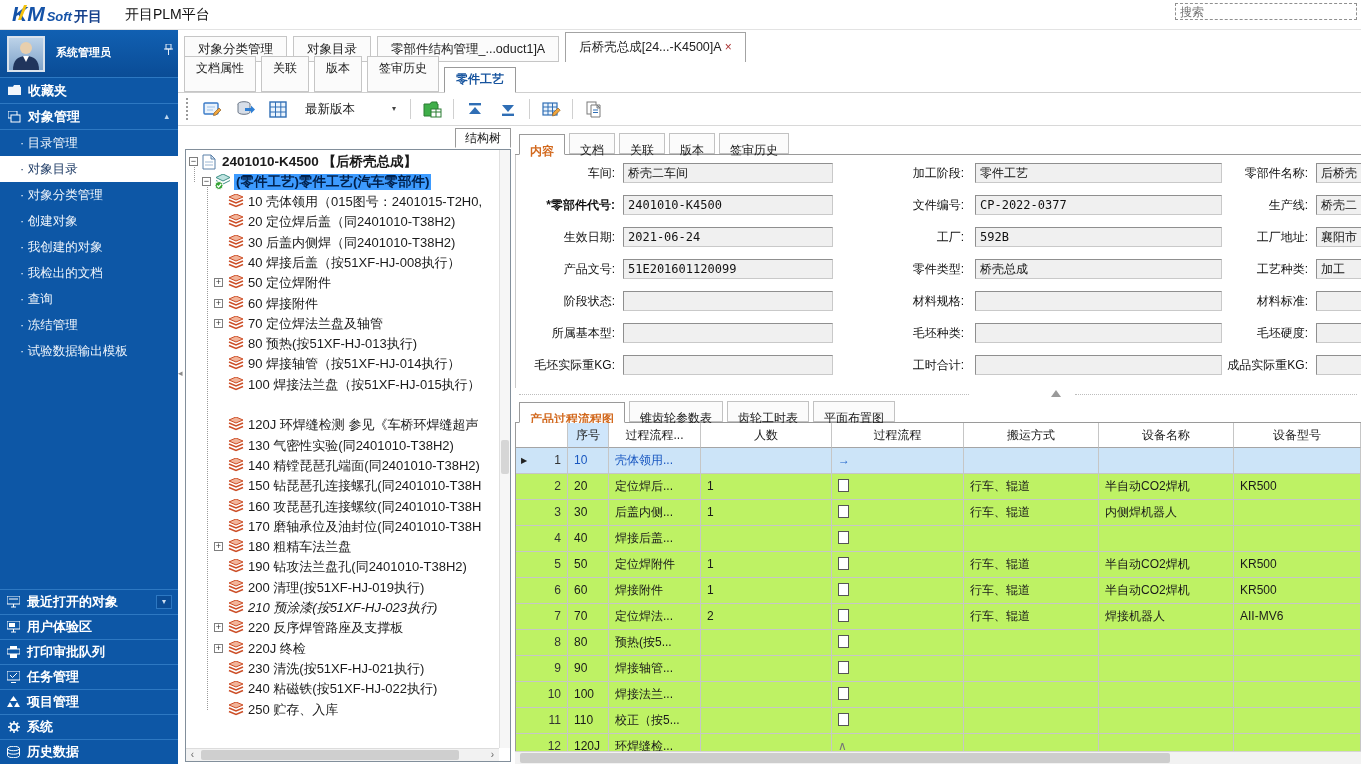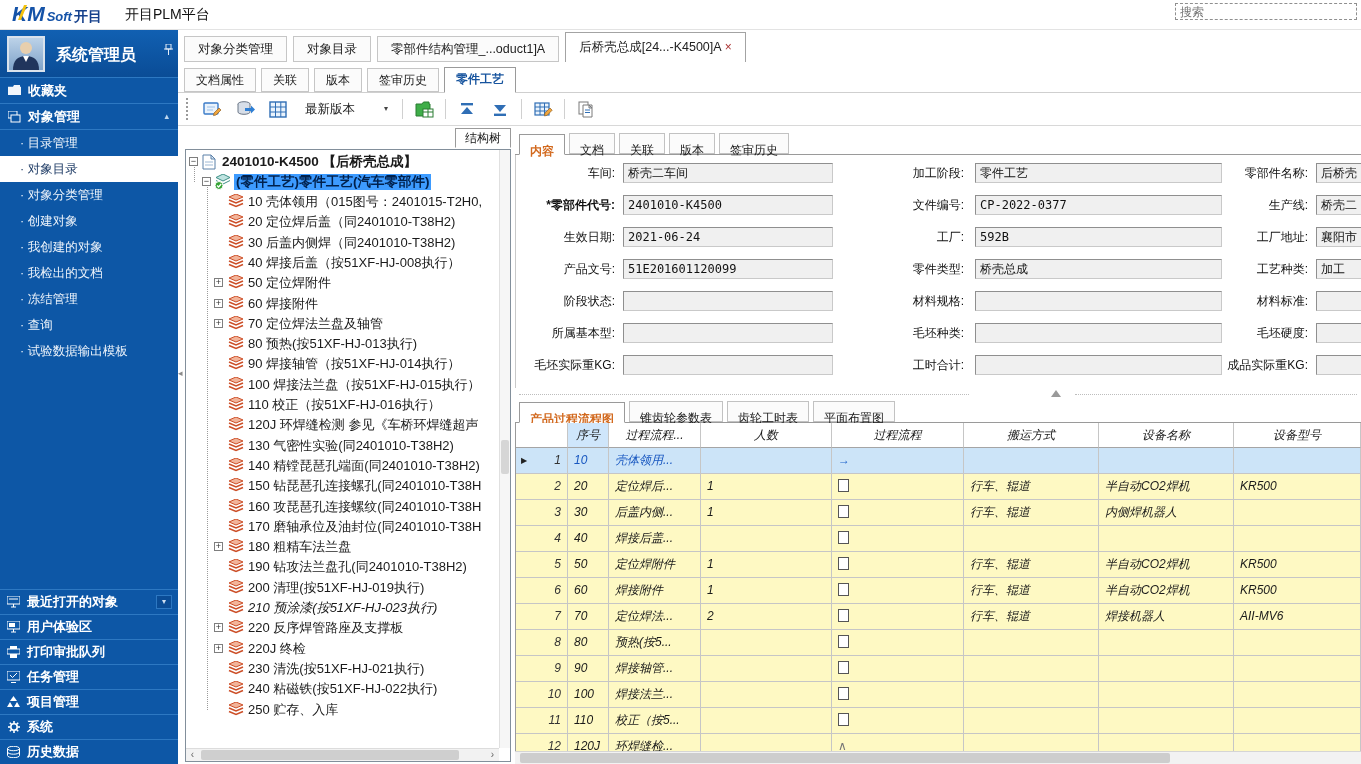--- a/index.html
+++ b/index.html
@@ -14,21 +14,21 @@
   .logo-slash { position:absolute; left:9px; top:3px; width:3px; height:15px; background:#f4c20d; transform:skewX(-22deg); }
   .logo-soft { font-style:italic; font-weight:bold; font-size:13px; color:#1553a8; margin-left:2px; }
   .logo-cn { font-weight:bold; font-size:14px; color:#16418c; margin-left:2px; }
   .app-title { position:absolute; left:125px; top:6px; font-size:14px; color:#111; }
   #global-search { position:absolute; right:4px; top:3px; width:182px; height:17px; border:1px dashed #8f8f8f; background:#fff; font-size:12px; padding:0 4px; color:#222; outline:none; }
 
   
   #sidebar { position:absolute; left:0; top:30px; width:178px; height:734px; background:#0d57a6; display:flex; flex-direction:column; }
   .user-band { position:relative; height:48px; background:linear-gradient(#1160b2,#0a4c96); border-bottom:1px solid #2d78c2; flex:0 0 auto; }
   .avatar { position:absolute; left:7px; top:6px; width:38px; height:36px; border:2px solid #d9e2ec; background:linear-gradient(#bcd2e8,#7fa3c9); }
-  .user-name { position:absolute; left:56px; top:15px; color:#fff; font-weight:bold; font-size:16px; }
+  .user-name { position:absolute; left:56px; top:15px; color:#fff; font-weight:bold; font-size:11px; }
   .pin { position:absolute; right:5px; top:14px; color:#cfe0f2; font-size:10px; }
   .nav-sec { height:26px; line-height:25px; color:#fff; font-weight:bold; font-size:13px;
     padding-left:8px; border-bottom:1px solid #2d78c2; display:flex; align-items:center; gap:7px; cursor:pointer; flex:0 0 auto; position:relative; }
   .nav-sec .sec-arrow { position:absolute; right:9px; color:#bcd6ef; font-size:9px; }
   .nav-item { height:26px; line-height:26px; color:#eef4fb; font-size:12.5px; padding-left:20px; cursor:pointer; flex:0 0 auto; white-space:nowrap; }
   .nav-item::before { content:"· "; }
   .nav-item.sel { background:#fff; color:#15335f; }
   .side-fill { flex:1 1 auto; }
   .nav-bottom { height:25px; line-height:24px; color:#fff; font-weight:bold; font-size:13px; padding-left:7px;
     border-top:1px solid #2d78c2; display:flex; align-items:center; gap:7px; cursor:pointer; flex:0 0 auto; position:relative; }
@@ -37,28 +37,28 @@
 
   
   #main { position:absolute; left:178px; top:30px; width:1183px; height:734px; background:#fff; }
 
   .doc-tabs { position:absolute; left:0; top:0; width:100%; height:32px; display:flex; align-items:flex-end; padding-left:6px; gap:6px; }
   .doc-tab { height:26px; line-height:24px; padding:0 13px; background:#fbfbfb; border:1px solid #c6c6c6; font-size:12.5px; color:#222; cursor:pointer; white-space:nowrap; }
   .doc-tab.active { height:30px; line-height:28px; background:#fff; border:1px solid #a3a3a3; border-bottom:none; font-size:12.5px; }
   .doc-close { color:#a33; margin-left:3px; font-size:12px; }
 
   .sub-tabs { position:absolute; left:0; top:32px; width:100%; height:31px; border-bottom:1px solid #cfcfcf; display:flex; align-items:flex-end; padding-left:6px; gap:5px; }
-  .sub-tab { height:24px; line-height:22px; padding:0 11px; background:#fbfbfb; border:1px solid #c6c6c6; color:#222; cursor:pointer; margin-bottom:0; }
+  .sub-tab { height:36px; line-height:22px; padding:0 11px; background:#fbfbfb; border:1px solid #c6c6c6; color:#222; cursor:pointer; margin-bottom:0; }
   .sub-tab.active { background:#fff; border:1px solid #9a9a9a; border-bottom:1px solid #fff; margin-bottom:-1px; height:26px; color:#17549e; font-weight:bold; }
 
   .toolbar { position:absolute; left:0; top:63px; width:100%; height:33px; border-bottom:1px solid #d8d8d8; display:flex; align-items:center; padding-left:8px; gap:9px; }
   .tb-grip { width:3px; height:22px; border-left:2px dotted #9a9a9a; margin-right:2px; }
   .tb-btn { width:24px; height:24px; display:flex; align-items:center; justify-content:center; cursor:pointer; border:1px solid transparent; }
   .tb-sep { width:1px; height:20px; background:#d0d0d0; }
-  .ver-box { display:flex; align-items:center; gap:2px; }
+  .ver-box { display:flex; align-items:center; gap:10px; }
   .ver-label { font-size:12.5px; color:#222; padding:0 6px; min-width:78px; }
   .ver-dd { width:14px; height:18px; font-size:8px; color:#444; text-align:center; line-height:18px; cursor:pointer; }
 
   #content { position:absolute; left:0; top:96px; width:100%; height:638px; }
   .collapse-left { position:absolute; left:0px; top:242px; color:#8a8a8a; font-size:9px; cursor:pointer; }
 
   
   #tree-panel { position:absolute; left:7px; top:2px; width:326px; height:636px; }
   .panel-tabs { height:21px; display:flex; align-items:flex-end; gap:2px;flex-direction:column; }
   .panel-tab { height:20px; line-height:19px; padding:0 9px; background:#f0abfc; border:1px solid #c2c2c2; cursor:pointer; }
@@ -92,21 +92,21 @@
   .fval { position:absolute; top:6px; height:20px; line-height:18px; background:#f0f0f0; border:1px solid #8f8f8f; border-bottom-color:#c9c9c9; border-right-color:#c9c9c9; padding:0 4px; font-family:"DejaVu Sans Mono","Liberation Sans",sans-serif; font-size:12px; color:#111; overflow:hidden; white-space:nowrap; }
   .fv1 { left:107px; width:210px; } .fv2 { left:459px; width:247px; } .fv3 { left:800px; width:246px; }
 
   .h-splitter { position:absolute; left:0; top:262px; width:100%; height:12px; }
   .h-splitter .dots { position:absolute; top:6px; border-top:1px dotted #bdbdbd; height:0; }
   .h-splitter .tri { position:absolute; left:536px; top:2px; width:0; height:0; border-left:5px solid transparent; border-right:5px solid transparent; border-bottom:7px solid #9a9a9a; cursor:pointer; }
 
   .bottom-tabs { position:absolute; left:0; top:274px; width:100%; height:23px; border-bottom:1px solid #9a9a9a; display:flex; align-items:flex-end; padding-left:4px; gap:4px; }
 
   
-  #ptable { position:absolute; left:0; top:297px; width:100%; height:328px; border-left:1px solid #9a9a9a; overflow:hidden; background:#fef9c3;font-style:italic; }
+  #ptable { position:absolute; left:0; top:297px; width:100%; height:328px; border-left:1px solid #9a9a9a; overflow:hidden; background:#bef264; }
   .prow { display:grid; grid-template-columns:16px 36px 41px 92px 131px 132px 135px 135px auto; height:26px; }
   .prow.head { grid-template-columns:52px 41px 92px 131px 132px 135px 135px auto; height:25px; }
   .pcell { border-right:1px solid #c6c6c6; border-bottom:1px solid #c6c6c6; padding:0 6px; line-height:25px; overflow:hidden; white-space:nowrap; }
   .head .pcell { text-align:center; border-bottom:1px solid #a5a5a5; background:#fff; }
   .head .pcell.sorted { background:#cfe6fb; }
   .pcell.marker { padding:0; text-align:center; font-size:8px; color:#222; line-height:26px; border-right:none; }
   .pcell.rn { text-align:right; color:#333; border-right:1px solid #c6c6c6; }
   .prow.sel .pcell { background:#cce4f8; }
   .prow.sel .blue { color:#1857c0; }
   .cbx { display:inline-block; width:11px; height:13px; border:1px solid #555; background:#fff; vertical-align:middle; margin-top:-3px; }
@@ -169,22 +169,22 @@
       <span class="sec-arrow">▴</span>
     </div>
 
     <div id="sidebar-sub">
         <div class="nav-item">目录管理</div>
         <div class="nav-item sel">对象目录</div>
         <div class="nav-item">对象分类管理</div>
         <div class="nav-item">创建对象</div>
         <div class="nav-item">我创建的对象</div>
         <div class="nav-item">我检出的文档</div>
+        <div class="nav-item">查询</div>
         <div class="nav-item">冻结管理</div>
-        <div class="nav-item">查询</div>
         <div class="nav-item">试验数据输出模板</div>
       </div>
     <div class="side-fill"></div>
     <div id="sidebar-bottom">
         <div class="nav-bottom">
           <span class="wicon">
             <svg width="13" height="12" viewBox="0 0 13 12">
               <rect x="0" y="0" width="13" height="8" fill="none" stroke="#fff"></rect>
               <line x1="2" y1="3" x2="11" y2="3" stroke="#fff"></line>
               <line x1="4" y1="11" x2="9" y2="11" stroke="#fff"></line>
@@ -488,30 +488,20 @@
               <div class="trow" style="top: 224.7px; right: 0px;">
                 <span class="tico" style="left: 42px;">
                   <svg width="16" height="15" viewBox="0 0 16 15">
                     <path d="M8 0 L15 3 L8 6 L1 3 Z" fill="#f2b49a" stroke="#cc4f28"></path>
                     <path d="M1 6 L8 9 L15 6" fill="none" stroke="#cc4f28" stroke-width="1.6"></path>
                     <path d="M1 9.5 L8 12.5 L15 9.5" fill="none" stroke="#cc4f28" stroke-width="1.6"></path>
                   </svg>
                 </span>
                 <span class="tlabel " style="left: 60px;">100 焊接法兰盘（按51XF-HJ-015执行）</span>
               </div>
-              <div class="trow" style="top: 245px; right: 0px;">
-                <span class="tico" style="left: 42px;">
-                  <svg width="16" height="15" viewBox="0 0 16 15">
-                    <path d="M8 0 L15 3 L8 6 L1 3 Z" fill="#f2b49a" stroke="#cc4f28"></path>
-                    <path d="M1 6 L8 9 L15 6" fill="none" stroke="#cc4f28" stroke-width="1.6"></path>
-                    <path d="M1 9.5 L8 12.5 L15 9.5" fill="none" stroke="#cc4f28" stroke-width="1.6"></path>
-                  </svg>
-                </span>
-                <span class="tlabel " style="left: 60px;">110 校正（按51XF-HJ-016执行）</span>
-              </div>
               <div class="trow" style="top: 265.3px; right: 0px;">
                 <span class="tico" style="left: 42px;">
                   <svg width="16" height="15" viewBox="0 0 16 15">
                     <path d="M8 0 L15 3 L8 6 L1 3 Z" fill="#f2b49a" stroke="#cc4f28"></path>
                     <path d="M1 6 L8 9 L15 6" fill="none" stroke="#cc4f28" stroke-width="1.6"></path>
                     <path d="M1 9.5 L8 12.5 L15 9.5" fill="none" stroke="#cc4f28" stroke-width="1.6"></path>
                   </svg>
                 </span>
                 <span class="tlabel " style="left: 60px;">120J 环焊缝检测 参见《车桥环焊缝超声</span>
               </div>

